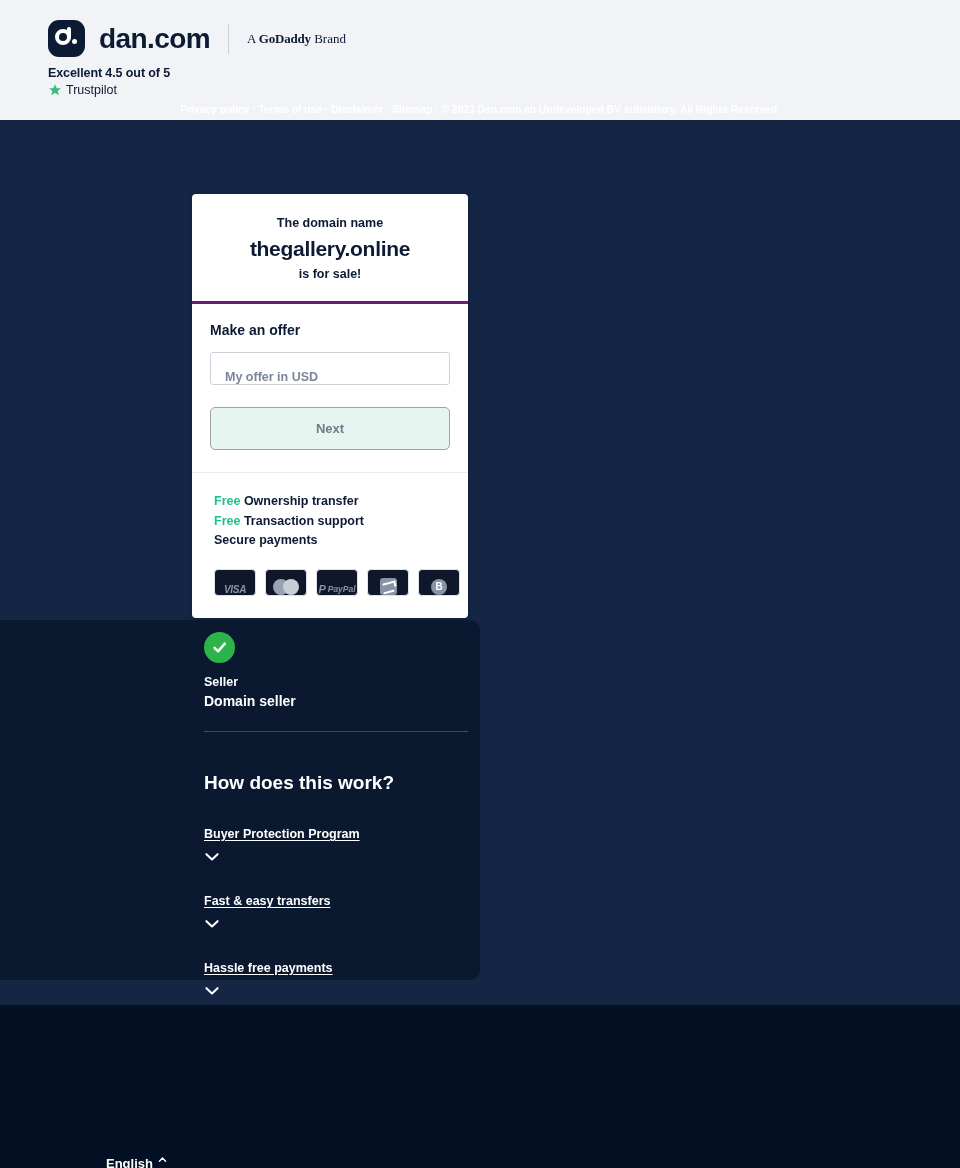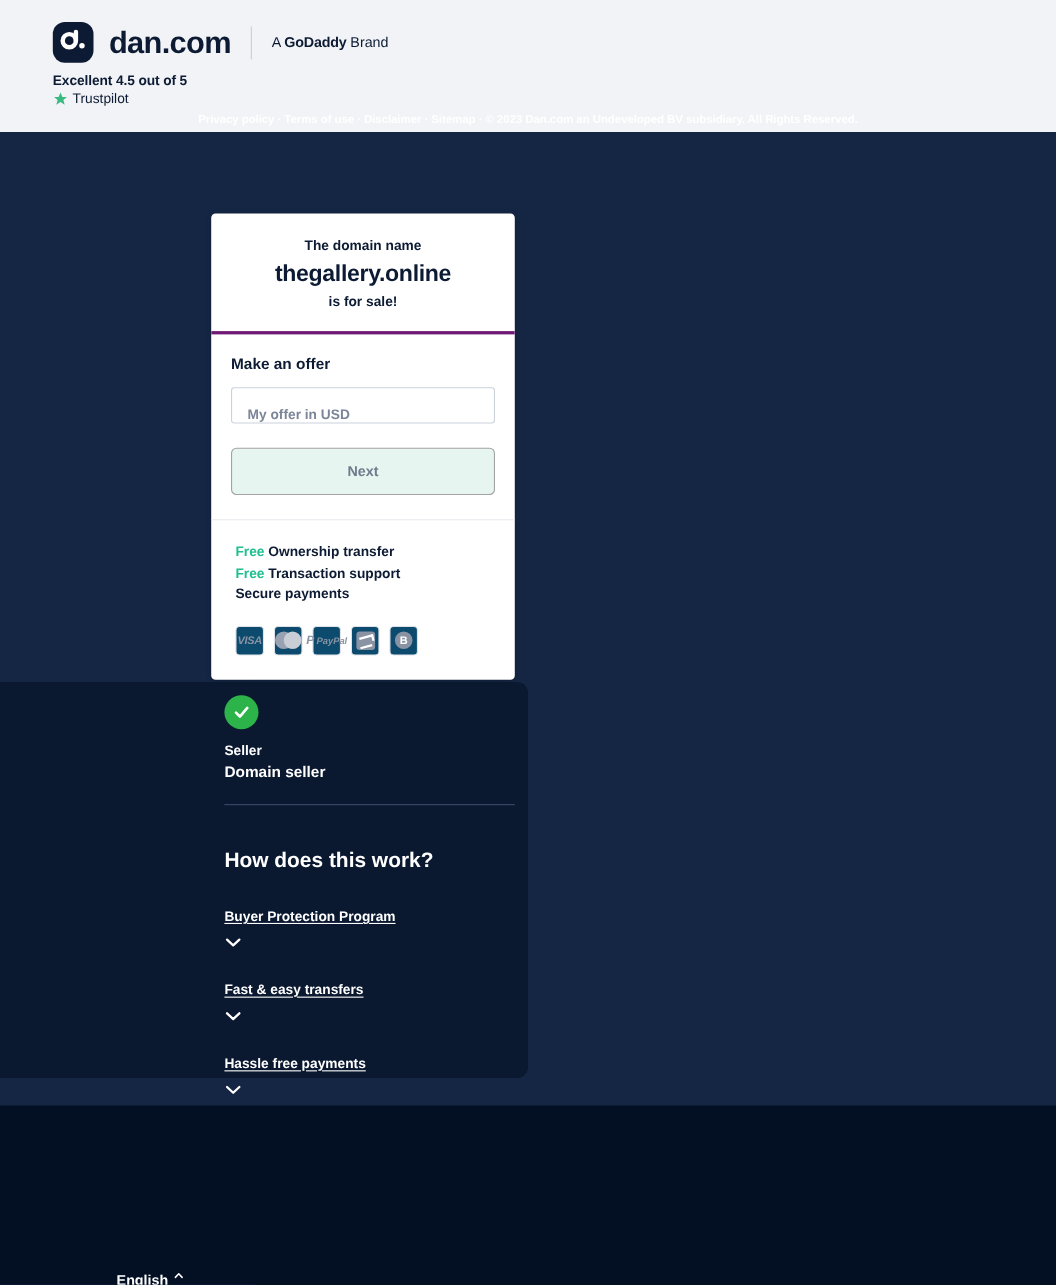--- a/index.html
+++ b/index.html
@@ -62,20 +62,21 @@
   }
   .brand-divider {
     width: 1px; height: 30px;
     background: #c9cfd8;
     margin: 0 4px;
   }
   .gd-line {
     font-size: 13px;
     color: #0c1b33;
     white-space: nowrap;
+    font-family: Liberation Serif, serif;
   }
   .gd-line .gd-a { font-weight: 400; }
   .gd-line .gd-name { font-weight: 700; letter-spacing: -0.2px; }
   .gd-line .gd-brand { font-weight: 400; }
 
   .trust {
     position: absolute;
     left: 48px; top: 66px;
   }
   .trust-score {
@@ -195,26 +196,26 @@
     line-height: 19.5px;
     white-space: nowrap;
   }
   .perk .free { color: #1fbf8f; }
   .pay-row {
     display: flex;
     gap: 9px;
     margin-top: 18px;
   }
   .pay {
-    width: 26px; height: 27px;
+    width: 42px; height: 27px;
     border: 1px solid #dfe3e9;
     border-radius: 4px;
-    background: #0c4a6e;
-    display: flex;
-    align-items: center;
+    background: #0f172a;
+    display: flex;
+    align-items: flex-end;
     justify-content: center;
     flex: none;
   }
   .pay-visa {
     font-size: 10px; font-weight: 700;
     font-style: italic;
     color: #8a93a3;
     letter-spacing: -0.3px;
   }
   .mc { position: relative; width: 26px; height: 16px; }

